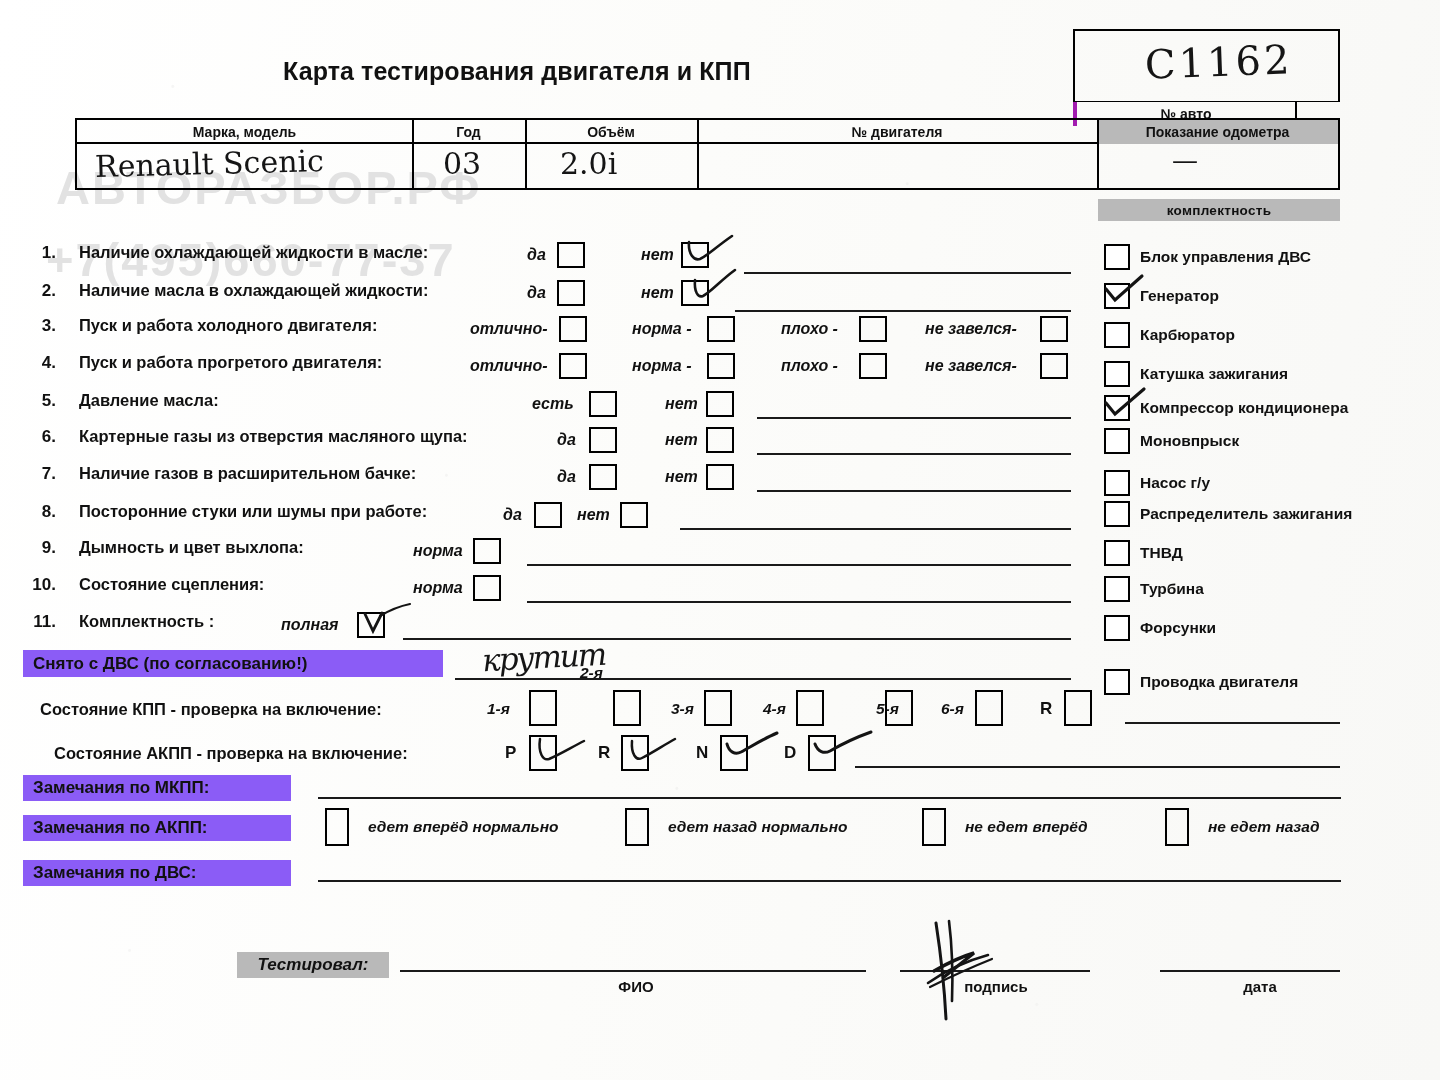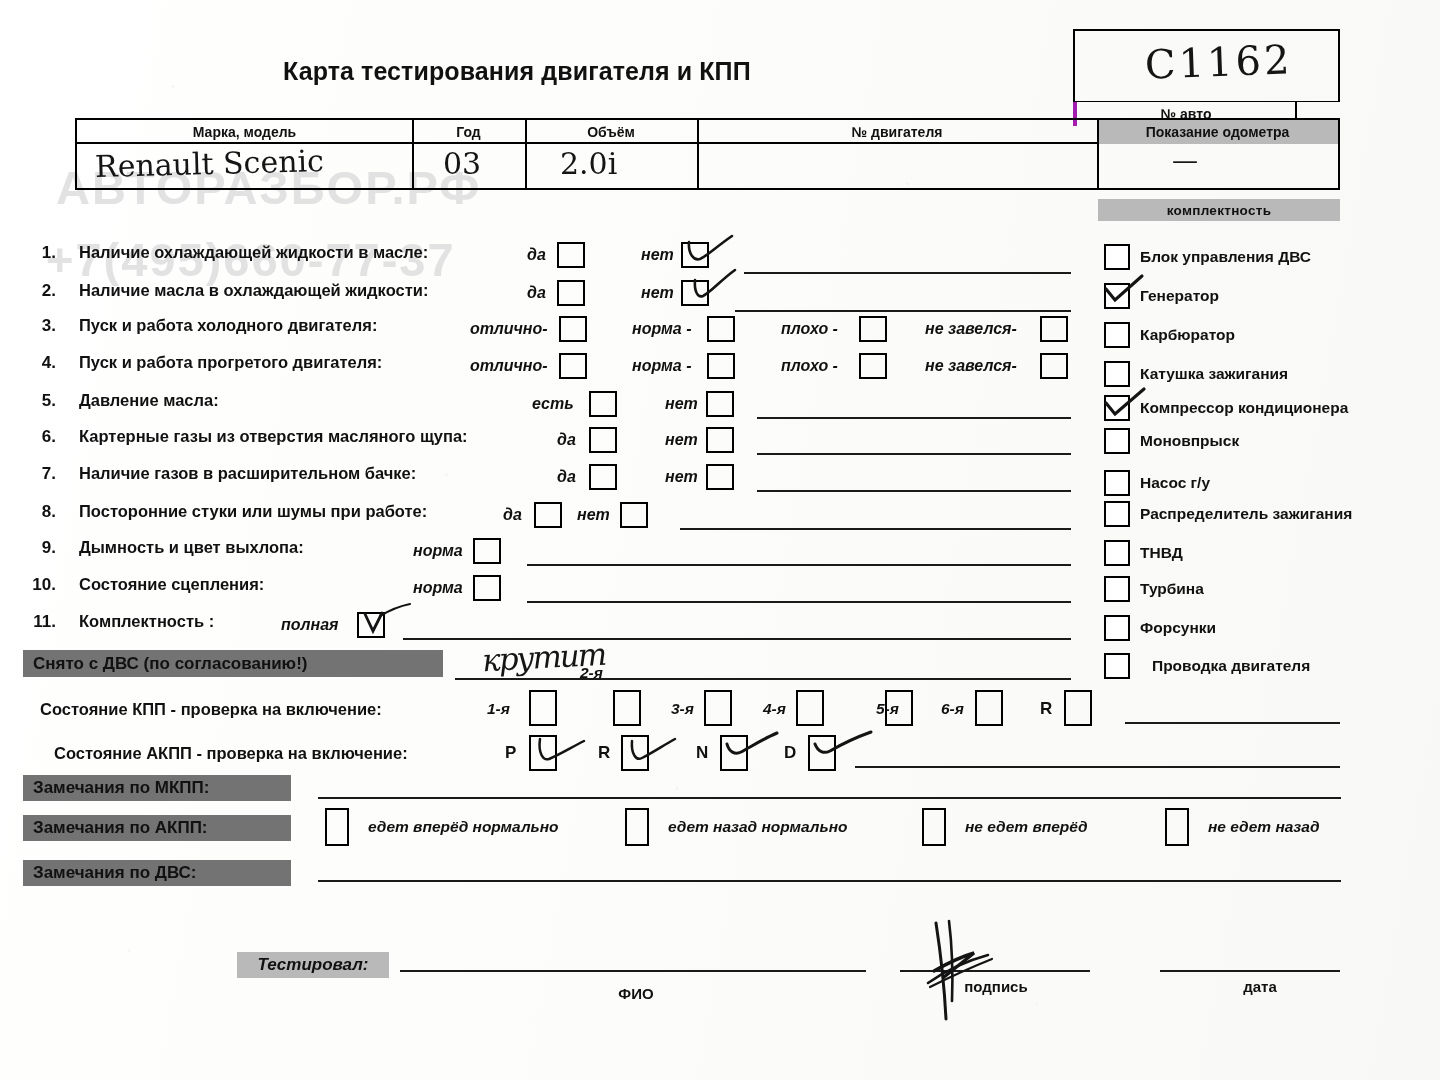--- a/index.html
+++ b/index.html
@@ -125,21 +125,21 @@
   .rule { position:absolute; height:2px; background:#1a1a1a; }
 
   
   .tick {
     position:absolute; pointer-events:none;
     color:#141414;
   }
 
   
   .greylabel {
-    position:absolute; background:#737373;
+    position:absolute; background:#8b5cf6;
     display:flex; align-items:center;
     font-size:17px; font-weight:bold;
     padding-left:10px;
   }
 
   
   .gbtitle {
     position:absolute; font-size:16.5px; font-weight:bold; white-space:nowrap;
   }
   .gearlbl {
@@ -256,21 +256,21 @@
       <span class="lbl">ТНВД</span>
     </div>
     <div class="kompl-item" style="top:573px;">
       <span class="bx"></span>
       <span class="lbl">Турбина</span>
     </div>
     <div class="kompl-item" style="top:612px;">
       <span class="bx"></span>
       <span class="lbl">Форсунки</span>
     </div>
-    <div class="kompl-item" style="top:650px;gap:12px;">
+    <div class="kompl-item" style="top:666px;">
       <span class="bx"></span>
       <span class="lbl">Проводка двигателя</span>
     </div>
 
     <div class="qrow" style="top:243px;">
       <div class="qnum" style="left:22px;">1.</div>
       <div class="qtext" style="left:79px;">Наличие охлаждающей жидкости в масле:</div>
       <div class="opt" style="left:527px;top:3px;">да</div>
       <div class="cb" style="left:557px;top:-1px;"></div>
       <div class="opt" style="left:641px;top:3px;">нет</div>
@@ -462,21 +462,21 @@
       <span class="bx"></span>
       <span class="lbl">не едет назад</span>
     </div>
 
     <div class="greylabel" style="left:23px;top:860px;width:268px;height:26px;">Замечания по ДВС:</div>
     <div class="rule" style="left:318px;top:880px;width:1023px;"></div>
 
     <div id="sig-label">Тестировал:</div>
 
     <div class="rule" style="left:400px;top:970px;width:466px;"></div>
-    <div class="subcap" style="left:556px;top:978px;width:160px;margin-top:7px;">ФИО</div>
+    <div class="subcap" style="left:556px;top:978px;width:160px;">ФИО</div>
 
     <div class="rule" style="left:900px;top:970px;width:190px;"></div>
     <div class="subcap" style="left:916px;top:978px;width:160px;">подпись</div>
 
     <div class="rule" style="left:1160px;top:970px;width:180px;"></div>
     <div class="subcap" style="left:1180px;top:978px;width:160px;">дата</div>
 
     <svg id="signature" width="120" height="120" viewBox="0 0 120 120">
       <path d="M28 78 C45 66, 66 56, 88 50" fill="none" stroke="#141414" stroke-width="2.6" stroke-linecap="round"></path>
       <path d="M30 82 C50 72, 72 62, 92 54" fill="none" stroke="#141414" stroke-width="2.2" stroke-linecap="round"></path>

